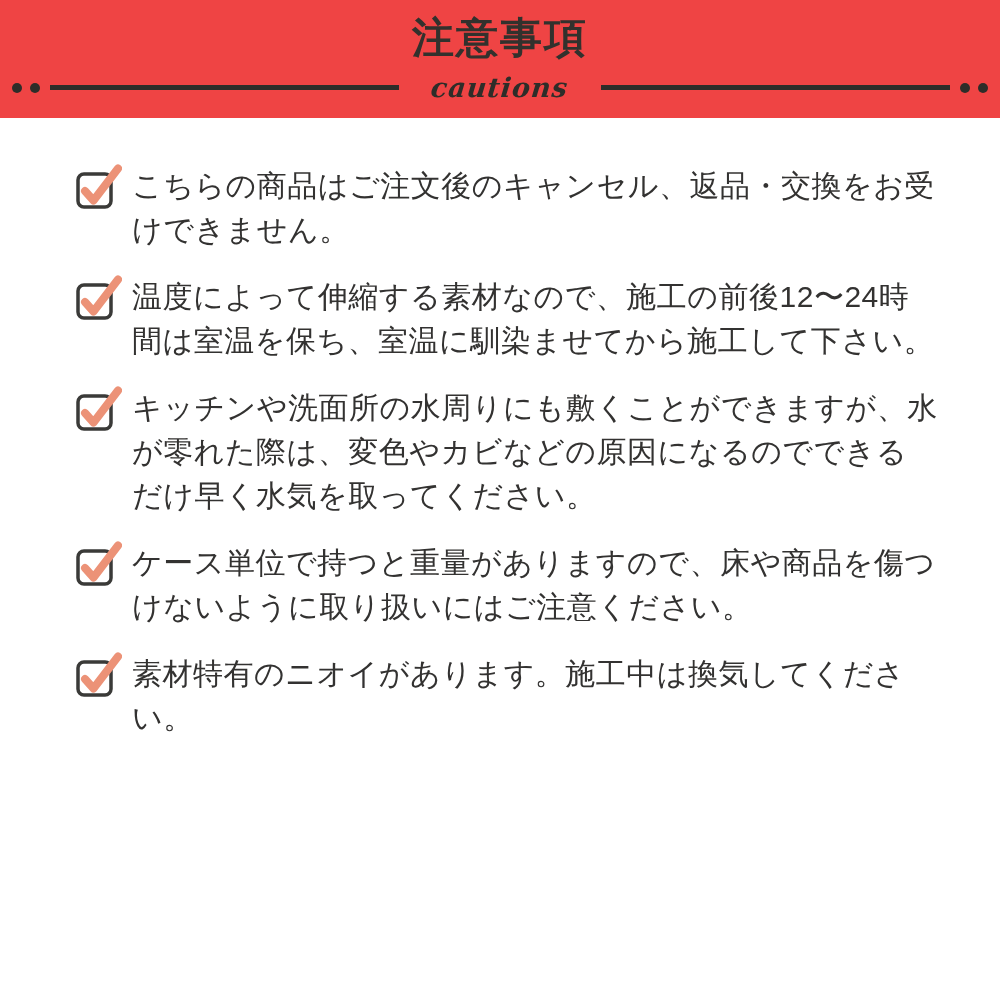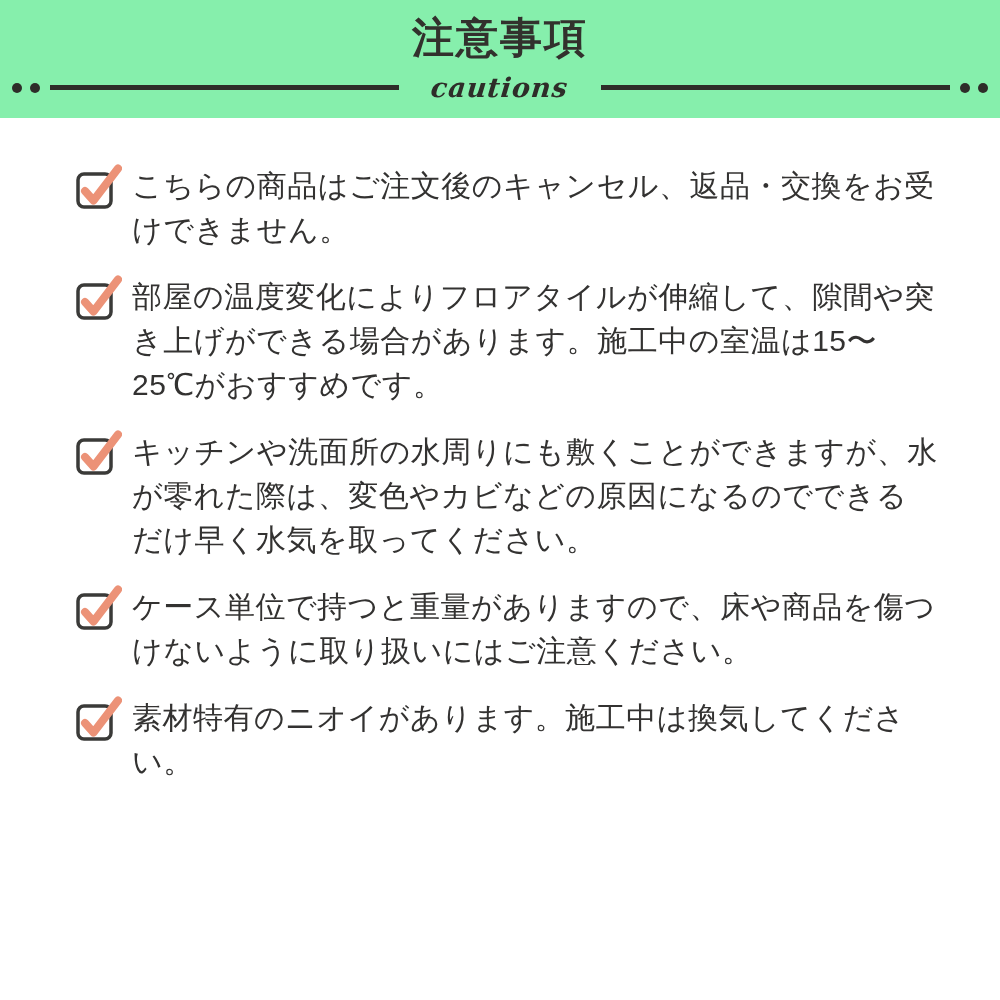--- a/index.html
+++ b/index.html
@@ -16,21 +16,21 @@
     overflow: hidden;
   }
   .page {
     width: 1000px;
     height: 1000px;
     display: flex;
     flex-direction: column;
   }
   
   .header {
-    background: #86efac;
+    background: #ef4444;
     height: 118px;
     padding-top: 14px;
     flex: 0 0 auto;
   }
   .title {
     margin: 0;
     text-align: center;
     font-size: 42px;
     line-height: 1.15;
     font-weight: bold;
@@ -127,30 +127,30 @@
     <div class="item">
       <span class="checkbox">
         <svg viewBox="0 0 48 46" xmlns="http://www.w3.org/2000/svg">
           <rect x="4" y="10" width="33" height="33" rx="6" fill="#ffffff" stroke="#3A3A38" stroke-width="3.5"></rect>
           <path d="M11 27 L19.5 36.5 L44 4.5" fill="none" stroke="#EC9277" stroke-width="8" stroke-linecap="round" stroke-linejoin="round"></path>
         </svg>
       </span>
       <p class="item-text">こちらの商品はご注文後のキャンセル、返品・交換をお受けできません。</p>
     </div>
 
-
     <div class="item">
       <span class="checkbox">
         <svg viewBox="0 0 48 46" xmlns="http://www.w3.org/2000/svg">
           <rect x="4" y="10" width="33" height="33" rx="6" fill="#ffffff" stroke="#3A3A38" stroke-width="3.5"></rect>
           <path d="M11 27 L19.5 36.5 L44 4.5" fill="none" stroke="#EC9277" stroke-width="8" stroke-linecap="round" stroke-linejoin="round"></path>
         </svg>
       </span>
-      <p class="item-text">部屋の温度変化によりフロアタイルが伸縮して、隙間や突き上げができる場合があります。施工中の室温は15〜25℃がおすすめです。</p>
+      <p class="item-text">温度によって伸縮する素材なので、施工の前後12〜24時間は室温を保ち、室温に馴染ませてから施工して下さい。</p>
     </div>
+
 
 
     <div class="item">
       <span class="checkbox">
         <svg viewBox="0 0 48 46" xmlns="http://www.w3.org/2000/svg">
           <rect x="4" y="10" width="33" height="33" rx="6" fill="#ffffff" stroke="#3A3A38" stroke-width="3.5"></rect>
           <path d="M11 27 L19.5 36.5 L44 4.5" fill="none" stroke="#EC9277" stroke-width="8" stroke-linecap="round" stroke-linejoin="round"></path>
         </svg>
       </span>
       <p class="item-text">キッチンや洗面所の水周りにも敷くことができますが、水が零れた際は、変色やカビなどの原因になるのでできるだけ早く水気を取ってください。</p>

